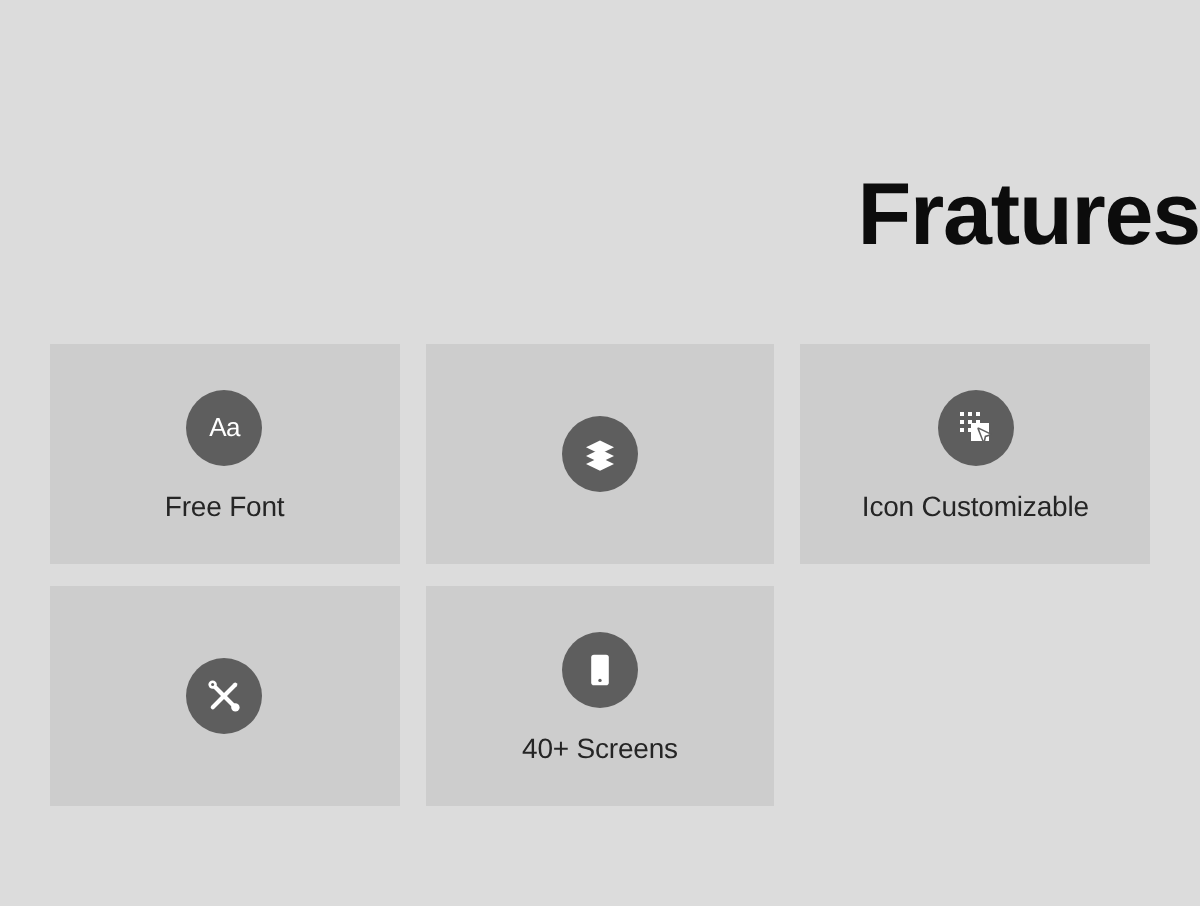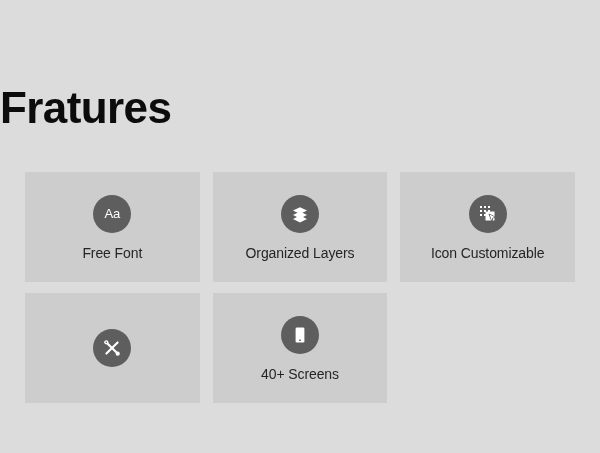--- a/index.html
+++ b/index.html
@@ -17,21 +17,21 @@
   .page {
     position: absolute;
     inset: 0;
     background: #dcdcdc;
   }
   .page-title {
     position: absolute;
     left: 0;
     right: 0;
     top: 57px;
-    text-align: left;
+    text-align: right;
     font-size: 44px;
     font-weight: 700;
     letter-spacing: -0.6px;
     color: #0c0c0c;
     line-height: 1;
     font-family: "Liberation Sans", sans-serif;
   }
   .features-grid {
     position: absolute;
     left: 25px;
@@ -98,21 +98,20 @@
     </div>
 
     <div class="feature-card">
       <span class="icon-circle">
         <svg width="18" height="18" viewBox="0 0 18 18" aria-hidden="true">
           <polygon points="9,2.2 16,5.6 9,9 2,5.6" fill="#ffffff"></polygon>
           <polygon points="9,6.6 16,10 9,13.4 2,10" fill="#ffffff"></polygon>
           <polygon points="9,10.6 16,14 9,17.4 2,14" fill="#ffffff"></polygon>
         </svg>
       </span>
-      <span class="feature-label">Organized Layers</span>
     </div>
 
     <div class="feature-card">
       <span class="icon-circle">
         <svg width="18" height="18" viewBox="0 0 18 18" aria-hidden="true">
           <g fill="#ffffff">
             <rect x="1" y="1" width="2" height="2"></rect>
             <rect x="5" y="1" width="2" height="2"></rect>
             <rect x="9" y="1" width="2" height="2"></rect>
             <rect x="1" y="5" width="2" height="2"></rect>

